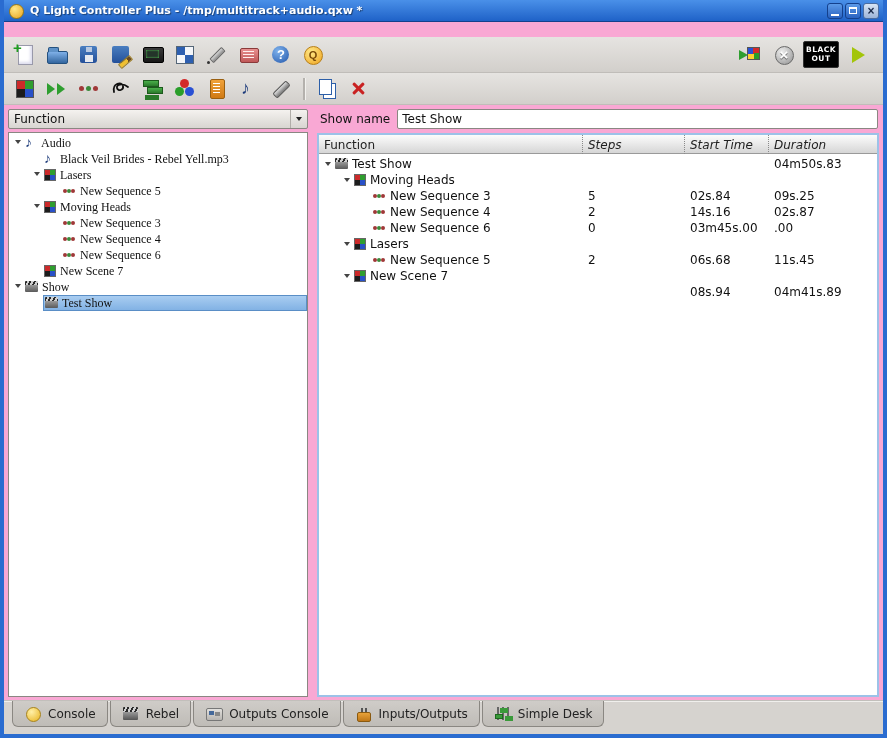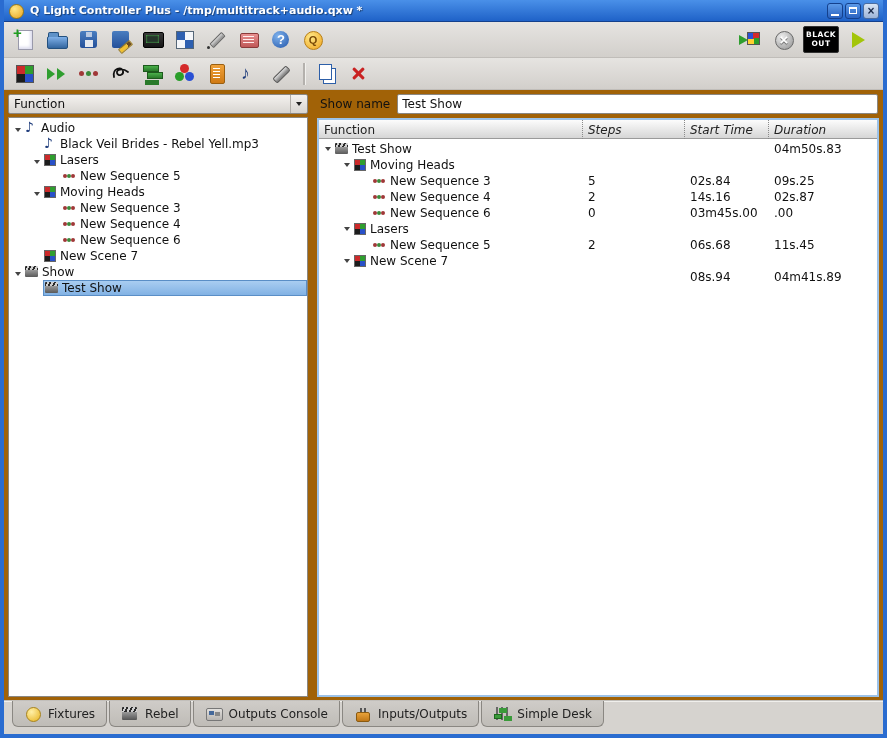--- a/index.html
+++ b/index.html
@@ -1,37 +1,37 @@
 <!DOCTYPE html>
 <html><head>
 <meta charset="utf-8">
 <style>
   html,body{margin:0;padding:0;width:887px;height:738px;overflow:hidden;background:#555;}
   *{box-sizing:border-box;}
-  .window{width:887px;height:738px;border:4px solid #2a6cd0;border-top:none;background:#a16207;
+  .window{width:887px;height:738px;border:4px solid #2a6cd0;border-top:none;background:#f9a8d4;
     display:flex;flex-direction:column;font-family:"DejaVu Sans","Liberation Sans",sans-serif;font-size:12px;color:#111;}
   
   .titlebar{height:22px;flex:none;background:linear-gradient(180deg,#4a90e8,#1f62c8);display:flex;align-items:center;
     padding:0 4px;gap:4px;border-bottom:1px solid #14408c;}
   .win-icon{width:16px;height:16px;position:relative;flex:none;}
   .win-icon::before{content:"";position:absolute;left:1px;top:1px;width:13px;height:13px;border-radius:50%;
     background:radial-gradient(circle at 35% 30%,#ffe887,#e8a31f);border:1px solid #9a7a16;}
   .win-title{flex:1;color:#fff;font-weight:bold;font-size:11px;white-space:nowrap;overflow:hidden;
     text-shadow:1px 1px 1px rgba(0,0,0,.45);padding-left:2px;}
   .win-btns{display:flex;gap:2px;}
   .wbtn{width:16px;height:16px;display:flex;align-items:center;justify-content:center;border-radius:3px;
     border:1px solid #14408c;background:linear-gradient(#5c9ae8,#2a62c0);padding:0;}
   .wbtn.close{background:linear-gradient(#d8e4f4,#9cb4d8);border-color:#4a6ca0;}
   .g-min{width:8px;height:2px;background:#fff;margin-top:8px;}
   .g-max{width:8px;height:7px;border:1px solid #fff;border-top-width:2px;}
   .g-close{color:#1a2a4a;font-weight:bold;font-size:12px;line-height:1;}
   
   .toolbar{display:flex;align-items:center;padding:2px 6px;gap:2px;background:linear-gradient(#e6e4e1,#d2cfcb);
     border-bottom:1px solid #c0bdb9;flex:none;}
-  .tb1{height:36px;}
+  .tb1{height:36px;margin-top:15px;}
   .tb2{height:32px;}
   .tb-spacer{flex:1;}
   .tbtn{width:30px;height:28px;background:none;border:none;padding:0;display:flex;align-items:center;justify-content:center;}
   .tsep{width:2px;height:22px;background:#b4b1ad;box-shadow:1px 0 0 #f2f1ee;margin:0 5px;flex:none;}
   .blackout-btn{width:36px;height:27px;background:#000;border:1px solid #333;border-radius:2px;color:#fff;
     display:flex;flex-direction:column;align-items:center;justify-content:center;line-height:1.15;
     font-size:7.5px;font-weight:bold;letter-spacing:.5px;font-family:"DejaVu Sans",sans-serif;padding:0;}
   
   .tico{position:relative;width:24px;height:24px;flex:none;display:inline-block;}
   .ic-new-document::before{content:"";position:absolute;left:5px;top:2px;width:13px;height:18px;background:#fff;
@@ -108,21 +108,21 @@
   .ic-delete::after{transform:rotate(-45deg);}
   
   .main{flex:1;display:flex;padding:4px 4px 3px 4px;min-height:0;}
   .left-panel{width:300px;flex:none;display:flex;flex-direction:column;min-height:0;}
   .combo{height:20px;flex:none;border:1px solid #8a8782;border-radius:2px;background:linear-gradient(#f4f2ef,#d8d5d1);
     display:flex;align-items:center;padding:0 0 0 5px;margin-bottom:3px;}
   .combo-label{flex:1;}
   .combo-btn{width:17px;height:100%;display:flex;align-items:center;justify-content:center;border-left:1px solid #b0ada8;}
   .combo-arrow{width:0;height:0;border-left:3px solid transparent;border-right:3px solid transparent;border-top:4px solid #222;}
   .tree{flex:1;background:#fff;border:1px solid #8a8782;overflow:hidden;padding-top:2px;}
-  .trow{height:16px;display:flex;align-items:flex-end;white-space:nowrap;}
+  .trow{height:16px;display:flex;align-items:flex-start;white-space:nowrap;font-family:Liberation Serif, serif;}
   .tindent{flex:none;height:1px;}
   .texp{width:13px;height:13px;flex:none;display:inline-flex;align-items:center;justify-content:center;}
   .texp.open::before{content:"";width:0;height:0;border-left:3px solid transparent;border-right:3px solid transparent;
     border-top:4px solid #444;}
   .tcontent{flex:1;display:inline-flex;align-items:center;gap:4px;height:16px;padding:0 4px 0 1px;min-width:0;}
   .tcontent.sel{background:linear-gradient(#a9cdf1,#82b2e4);border:1px solid #5a8ec6;}
   .tlabel{overflow:hidden;text-overflow:ellipsis;}
   .tic{position:relative;flex:none;display:inline-block;}
   .ic-scene.tic{width:12px;height:12px;background:conic-gradient(#2f9e2f 0 25%,#2850c8 0 50%,#1c1c1c 0 75%,#cc2a2a 0);
     border:1px solid #666;}
@@ -522,21 +522,21 @@
               <div class="scell">04m41s.89</div>
             </div>
           </div>
       </div>
     </div>
   </div>
 
   <div class="tabbar" id="tabbar">
       <button type="button" class="tab">
         <span class="tabico ic-tab-fixtures"></span>
-        <span>Fixtures</span>
+        <span>Console</span>
       </button>
       <button type="button" class="tab">
         <span class="tabico ic-tab-shows"></span>
         <span>Rebel</span>
       </button>
       <button type="button" class="tab">
         <span class="tabico ic-tab-virtual-console"></span>
         <span>Outputs Console</span>
       </button>
       <button type="button" class="tab">

